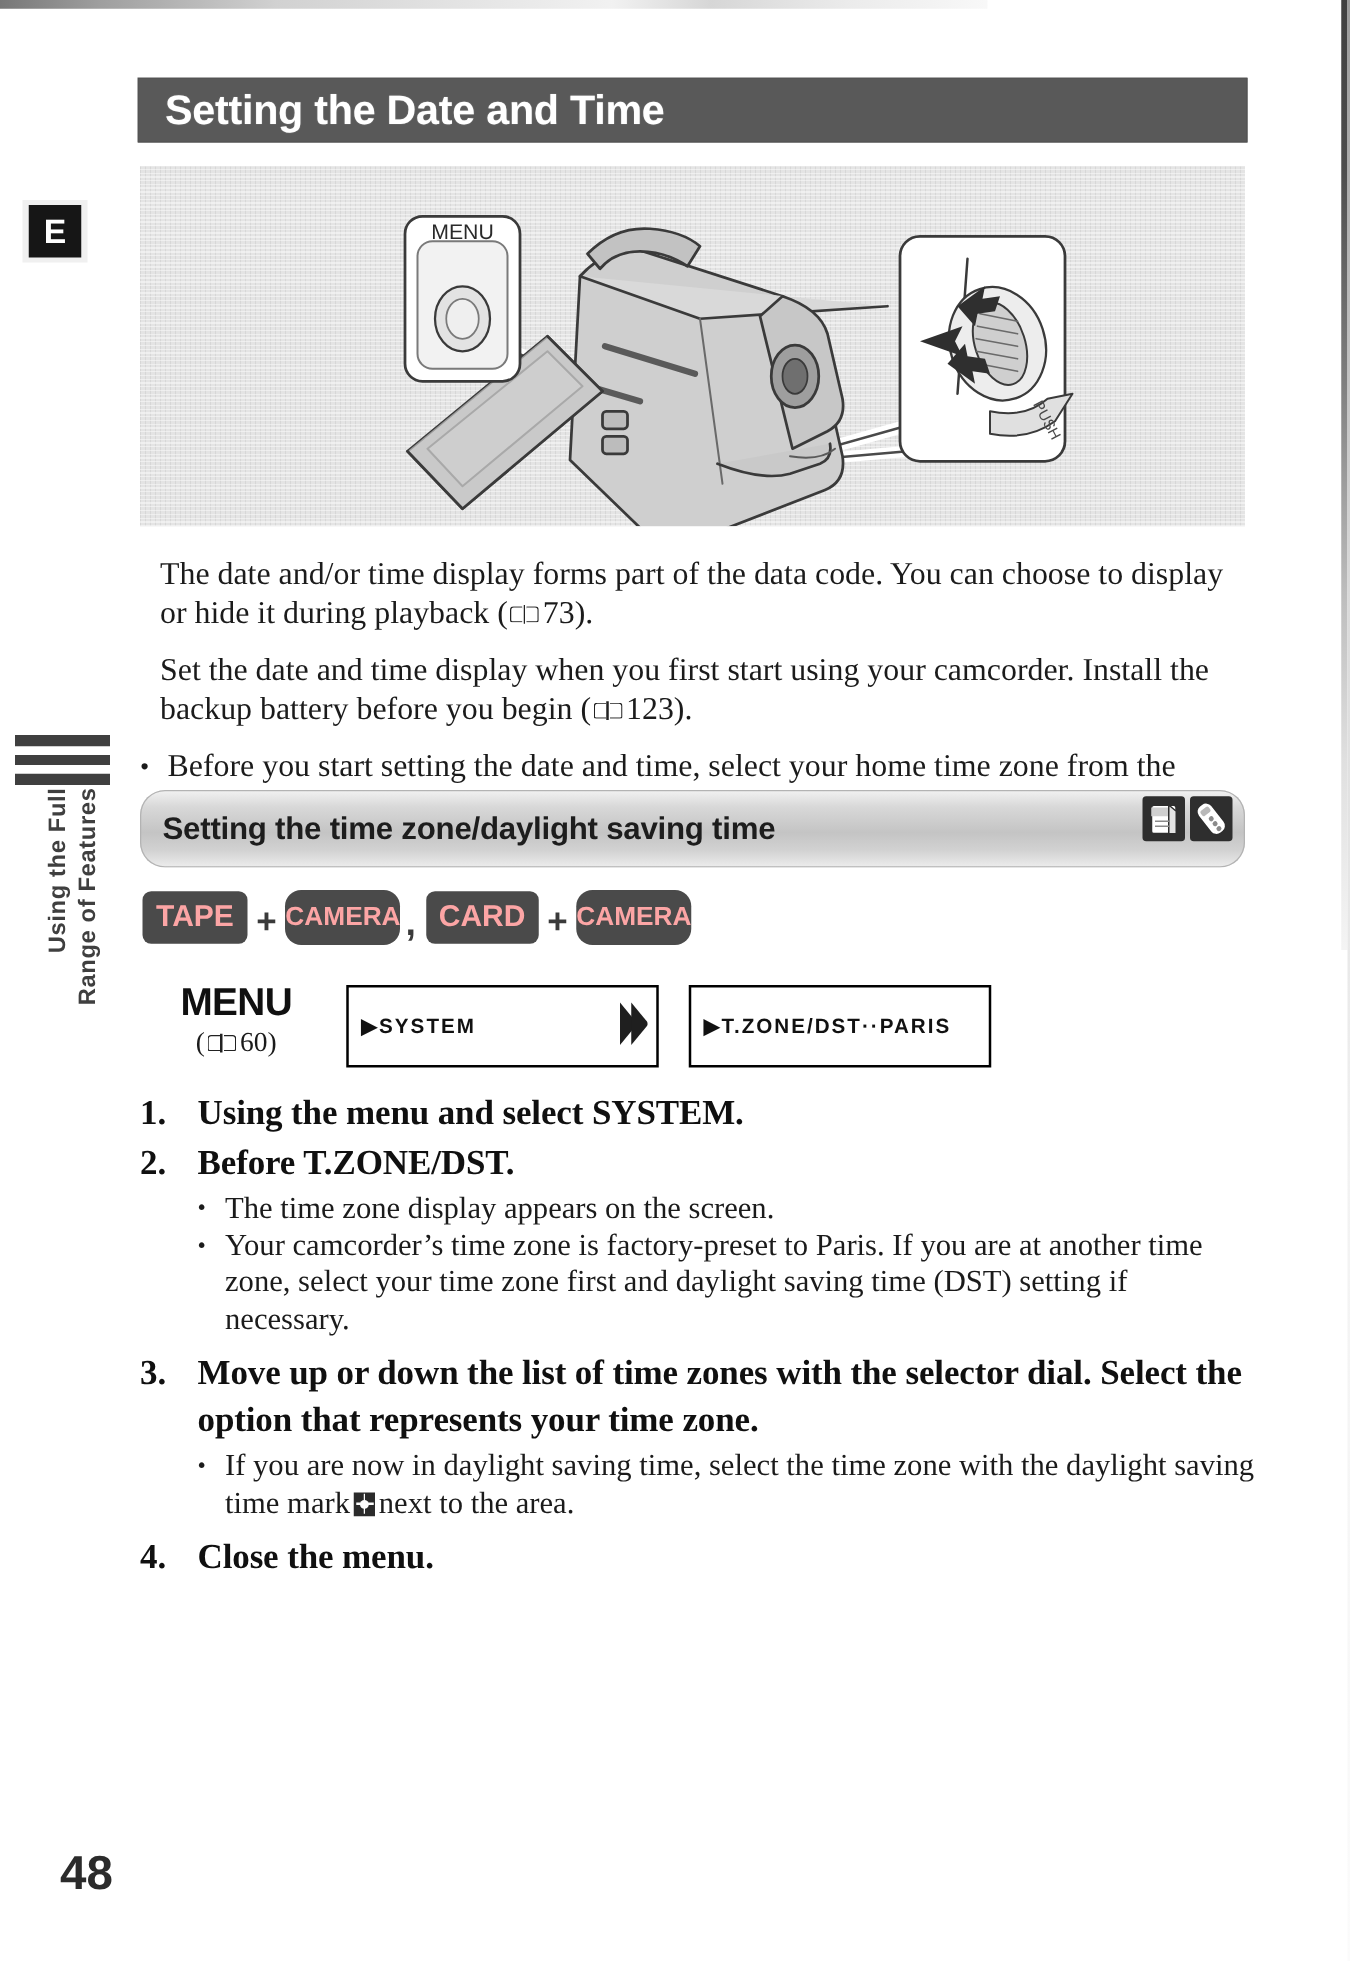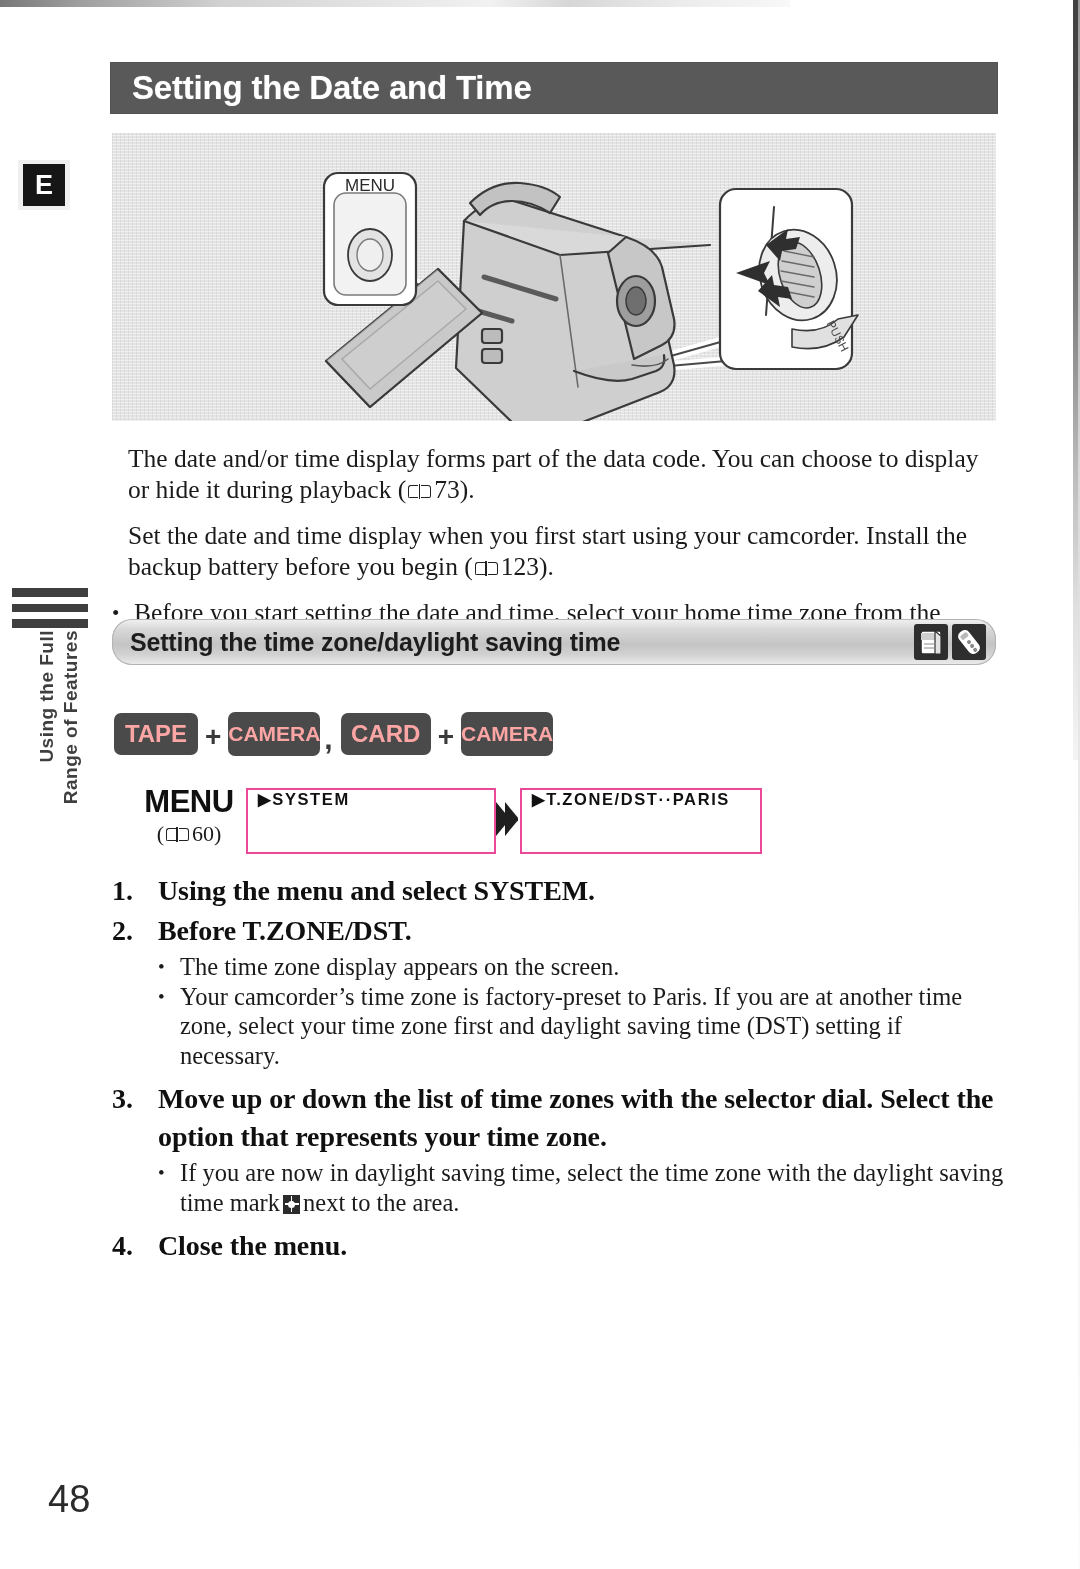--- a/index.html
+++ b/index.html
@@ -187,22 +187,22 @@
   .book-ico i {
     position: absolute;
     left: 10.3px; top: 0px;
     width: 1.8px; height: 15px;
     background: #222;
   }
 
   
   .subhead {
     position: absolute;
-    left: 6px; top: 619px;
-    width: 884px; height: 46px;
+    left: 6px; top: 632px;
+    width: 884px; height: 62px;
     border-radius: 20px;
     background: linear-gradient(180deg,#f2f2f2 0%,#d8d8d8 22%,#c4c4c4 55%,#d2d2d2 78%,#ededed 100%);
     box-shadow: inset 0 0 0 1px #b3b3b3;
     display: flex;
     align-items: center;
   }
   .subhead .sub-text {
     margin-left: 18px;
     font-family: "Liberation Sans", sans-serif;
     font-weight: bold;
@@ -238,21 +238,21 @@
     color: #fca5a5;
     font-family: "Liberation Sans", sans-serif;
     font-weight: bold;
     border-radius: 7px;
     display: flex;
     align-items: center;
     justify-content: center;
   }
   .chip.tape { width: 84px; height: 42px; font-size: 24px; }
   .chip.card { width: 90px; height: 42px; font-size: 24px; }
-  .chip.camera { width: 92px; height: 44px; font-size: 21px; }
+  .chip.camera { width: 92px; height: 44px; font-size: 21px; border-radius: 13px; }
   .plus {
     font-family: "Liberation Sans", sans-serif;
     font-weight: bold;
     font-size: 28px;
     color: #3a3a3a;
     margin: 0 7px;
     padding-top: 6px;
   }
   .comma {
     font-family: "Liberation Sans", sans-serif;
@@ -288,23 +288,24 @@
     font-size: 22px;
     margin-top: 1px;
     color: #1b1b1b;
     white-space: nowrap;
   }
   .osd {
     position: absolute;
     top: 4px;
     height: 62px;
     background: #ffffff;
-    border: 2px solid #ec4899;
-    display: flex;
-    align-items: flex-start;
+    border: 2px solid #000000;
+    display: flex;
+    align-items: center;
+    margin-left: 31px;
   }
   .osd .otxt {
     margin-left: 10px;
     font-family: "Liberation Sans", sans-serif;
     font-weight: bold;
     font-size: 16.5px;
     letter-spacing: 1.6px;
     color: #111;
     white-space: nowrap;
   }
@@ -385,21 +386,21 @@
   .dst-mark i.h {
     left: 1.5px; top: 8.5px;
     width: 14px; height: 1.8px;
   }
 
   
   .page-num {
     position: absolute;
     left: 48px; top: 1478px;
     font-family: "Liberation Sans", sans-serif;
-    font-weight: normal;
+    font-weight: bold;
     font-size: 38px;
     color: #2b2b2b;
   }
 </style>
 </head>
 <body>
 
 <div class="scan-top-smudge"></div>
 <div class="scan-right-edge"></div>
 <div class="scan-right-edge2"></div>

